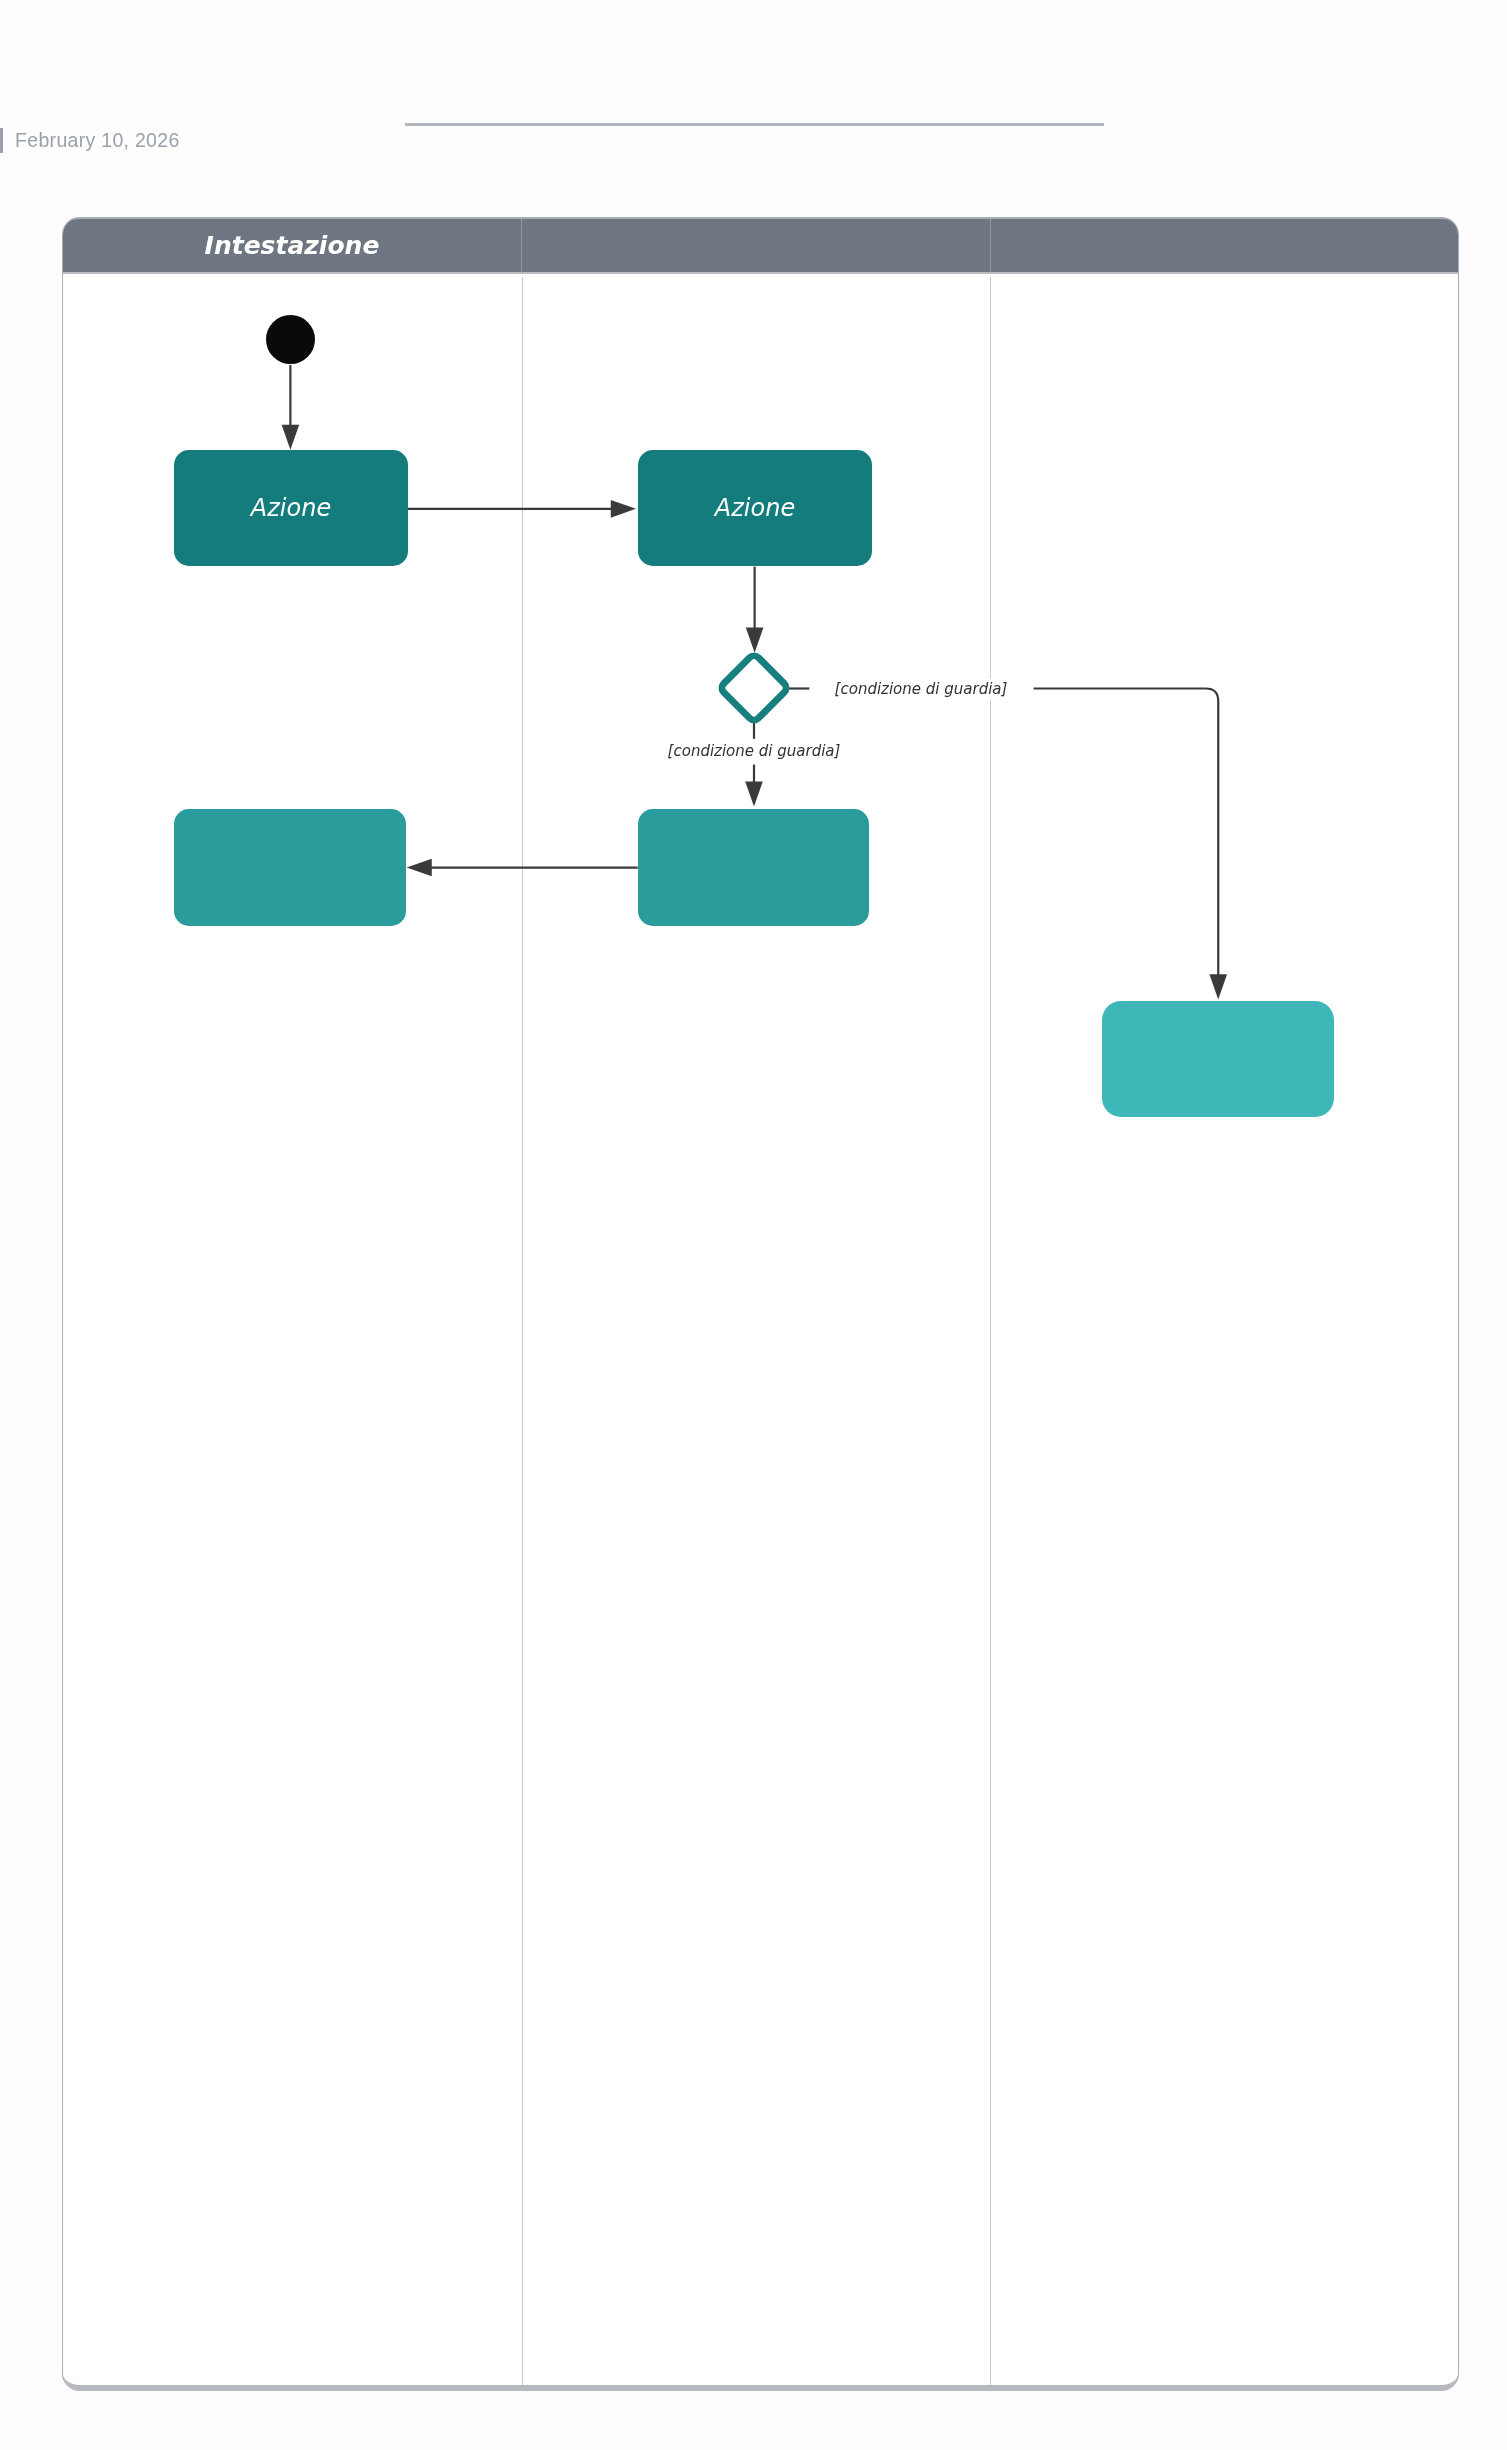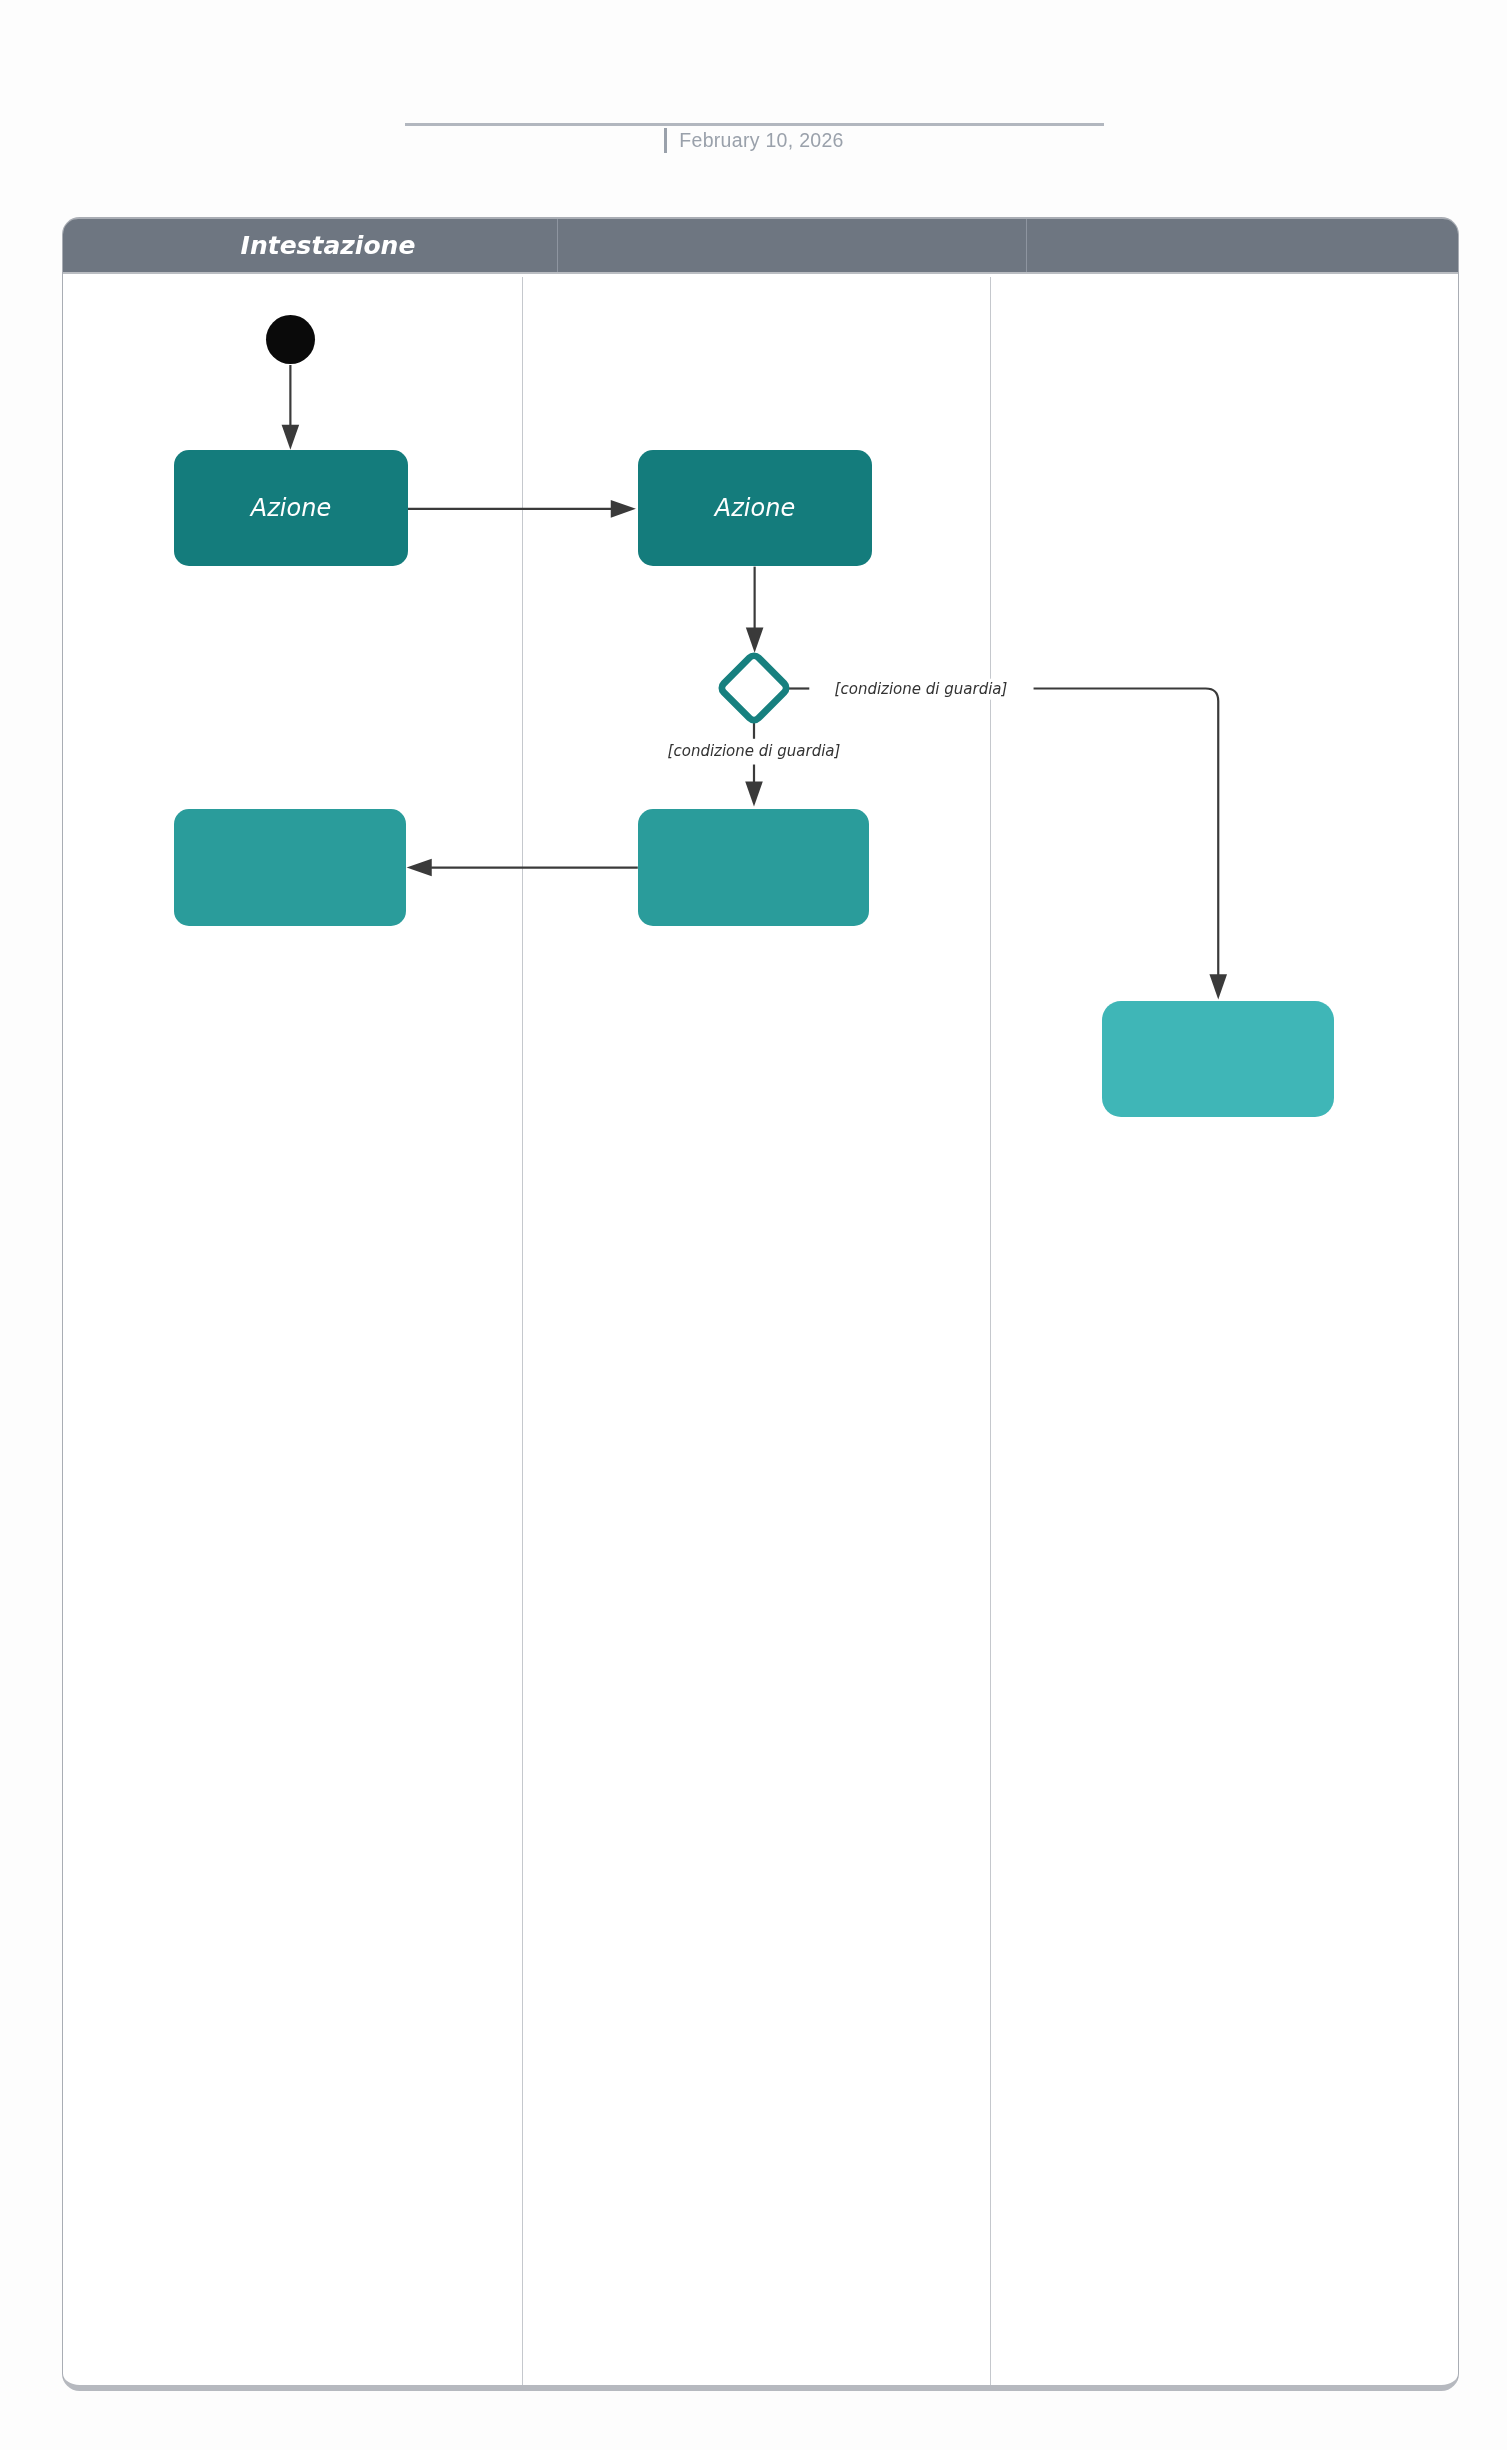--- a/index.html
+++ b/index.html
@@ -39,21 +39,21 @@
     font-family:"Liberation Sans", sans-serif;
     font-weight:700;font-size:36px;letter-spacing:-0.6px;
     color:var(--title-text);
   }
   .title-underline{
     position:absolute;left:405px;top:123px;width:699px;height:3.1px;
     background:var(--underline);
   }
   .date-row{
     position:absolute;left:0;top:126px;width:1508px;height:29px;
-    display:flex;align-items:center;justify-content:center;gap:12.6px;
+    display:flex;align-items:center;gap:12.6px;
   }
   .date-bar{width:2.5px;height:25px;background:var(--date-text);}
   .date-text{
     font-family:"Liberation Sans", sans-serif;
     font-size:19.5px;color:var(--date-text);letter-spacing:0.3px;
   }
 
   
   .swimlane{
     position:absolute;left:62px;top:217px;width:1397px;height:2174px;
@@ -62,21 +62,20 @@
     border-bottom:6.3px solid var(--container-bottom);
     border-radius:17.6px;
     background:#ffffff;
   }
   .lane-header{
     position:absolute;left:0;top:0;width:100%;height:55px;
     background:var(--header-bg);
     border-bottom:2.5px solid var(--header-underline);
     border-radius:15px 15px 0 0;
     display:flex;
-    padding-left:36px;
   }
   .lane-header-cell{
     display:flex;align-items:center;justify-content:center;
     border-right:1.3px solid var(--header-divider);
   }
   .lane-header-cell:last-child{border-right:none;}
   .hc1{width:459px;}
   .hc2{width:469px;}
   .hc3{flex:1;}
   .lane-header-label{

